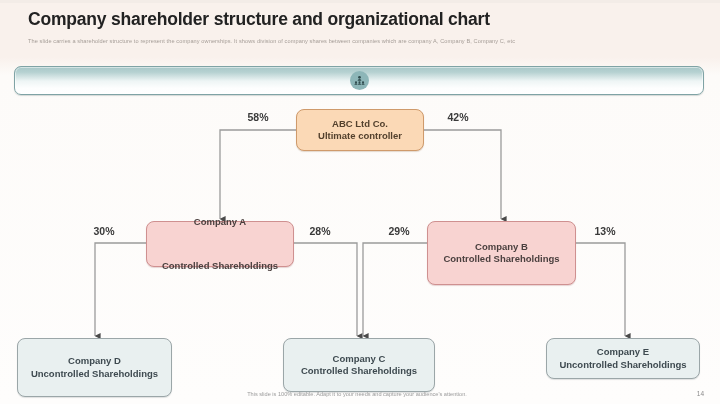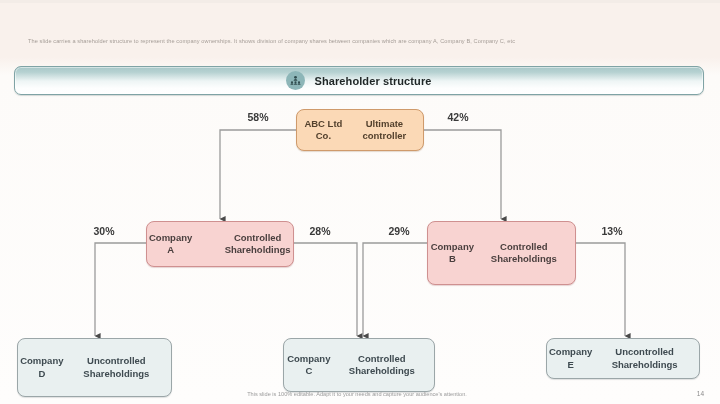--- a/index.html
+++ b/index.html
@@ -14,58 +14,58 @@
           border:1px solid #7fa3a5;border-radius:7px;
           background:linear-gradient(180deg,#a7c7c8 0%,#b7d2d2 20%,#eef5f5 52%,#fdfefe 78%,#ffffff 100%);
           box-shadow:0 1px 1px rgba(90,110,110,0.25), inset 0 0 0 1px rgba(255,255,255,0.5);
           display:flex;align-items:center;justify-content:center;gap:9px;}
   .banner-icon{width:19px;height:19px;border-radius:50%;background:#8db6b8;
                display:flex;align-items:center;justify-content:center;flex:0 0 auto;}
   .banner-label{font-size:11px;font-weight:700;color:#1f2626;letter-spacing:0.1px;}
   .chart{position:absolute;left:0;top:96px;width:720px;height:290px;}
   .chart svg{position:absolute;left:0;top:0;width:720px;height:290px;overflow:visible;}
   .edge-line{fill:none;stroke:#9b9b9b;stroke-width:1.3px;}
-  .node{position:absolute;box-sizing:border-box;border-radius:8px;display:flex;flex-direction:row;
+  .node{position:absolute;box-sizing:border-box;border-radius:8px;display:flex;flex-direction:column;
         align-items:center;justify-content:center;text-align:center;font-weight:700;
         font-size:9.5px;line-height:1.3;padding:2px;}
   .node-root{background:#fbd9b6;border:1.4px solid #cf9a6b;color:#53412d;
              box-shadow:0 1px 1px rgba(150,110,70,0.25);}
   .node-mid{background:#f8d3d1;border:1.4px solid #cf9090;color:#4a3f3e;
             box-shadow:0 1px 1px rgba(160,90,90,0.25);}
   .node-leaf{background:#e9f0f0;border:1.2px solid #9ba6a8;color:#3e4a50;
              box-shadow:0 1px 1px rgba(100,115,120,0.2);}
   .pct-label{position:absolute;transform:translate(-50%,-50%);font-size:10.5px;font-weight:700;
              color:#3a3a3a;white-space:nowrap;}
   .footer-note{position:absolute;left:357px;bottom:7px;transform:translateX(-50%);
                font-size:5.6px;color:#9b9b9b;white-space:nowrap;}
   .page-number{position:absolute;right:16px;bottom:7px;font-size:6.5px;color:#8a8a8a;}
 </style>
 </head>
 <body>
 
 <div class="slide">
 
+  <div class="page-title">Company shareholder structure and organizational chart</div>
   <div class="page-subtitle">The slide carries a shareholder structure to represent the company ownerships. It shows division of company shares between companies which are company A, Company B, Company C, etc</div>
 
   <div class="banner">
     <span class="banner-icon">
       <svg width="13" height="13" viewBox="0 0 24 24" aria-hidden="true">
         <g fill="#2f4b4d">
           <circle cx="12" cy="6.2" r="2.6"></circle>
           <path d="M8.6 12.6c0-2 1.5-3.3 3.4-3.3s3.4 1.3 3.4 3.3z"></path>
           <circle cx="5.5" cy="15.2" r="2"></circle>
           <path d="M2.8 20c0-1.7 1.2-2.7 2.7-2.7S8.2 18.3 8.2 20z"></path>
           <circle cx="12" cy="15.2" r="2"></circle>
           <path d="M9.3 20c0-1.7 1.2-2.7 2.7-2.7s2.7 1 2.7 2.7z"></path>
           <circle cx="18.5" cy="15.2" r="2"></circle>
           <path d="M15.8 20c0-1.7 1.2-2.7 2.7-2.7s2.7 1 2.7 2.7z"></path>
         </g>
       </svg>
     </span>
-    <span class="banner-label">Shareholder structure</span>
   </div>
 
   <div class="chart">
     <svg id="edges-svg">
       <defs>
         <marker id="arrowhead" viewBox="0 0 6 6" markerWidth="6" markerHeight="6" refX="3" refY="5.6" orient="auto" markerUnits="userSpaceOnUse">
           <path d="M0,0 L6,0 L3,6 Z" fill="#4a4a4a"></path>
         </marker>
       </defs>
     <polyline points="296,31 220,31 220,120" class="edge-line" marker-end="url(#arrowhead)"></polyline>
@@ -73,21 +73,21 @@
         <polyline points="146,144 95,144 95,237" class="edge-line" marker-end="url(#arrowhead)"></polyline>
         <polyline points="294,144 357,144 357,237" class="edge-line" marker-end="url(#arrowhead)"></polyline>
         <polyline points="427,144 363,144 363,237" class="edge-line" marker-end="url(#arrowhead)"></polyline>
         <polyline points="576,144 625,144 625,237" class="edge-line" marker-end="url(#arrowhead)"></polyline>
       </svg>
   <div class="pct-label" style="left: 258px; top: 18px;">58%</div>
       <div class="pct-label" style="left: 458px; top: 18px;">42%</div>
       <div class="pct-label" style="left: 104px; top: 132px;">30%</div>
       <div class="pct-label" style="left: 320px; top: 132px;">28%</div>
       <div class="pct-label" style="left: 399px; top: 132px;">29%</div>
-      <div class="pct-label" style="left: 605px; top: 132px; margin-left: 7px;">13%</div>
+      <div class="pct-label" style="left: 605px; top: 132px;">13%</div>
       <div class="node node-root" style="left: 296px; top: 10px; width: 128px; height: 42px;">
         <div>ABC Ltd Co.</div>
         <div>Ultimate controller</div>
       </div>
       <div class="node node-mid" style="left: 146px; top: 122px; width: 148px; height: 46px; gap: 32px;">
         <div>Company A</div>
         <div>Controlled Shareholdings</div>
       </div>
       <div class="node node-mid" style="left: 427px; top: 122px; width: 149px; height: 64px;">
         <div>Company B</div>

